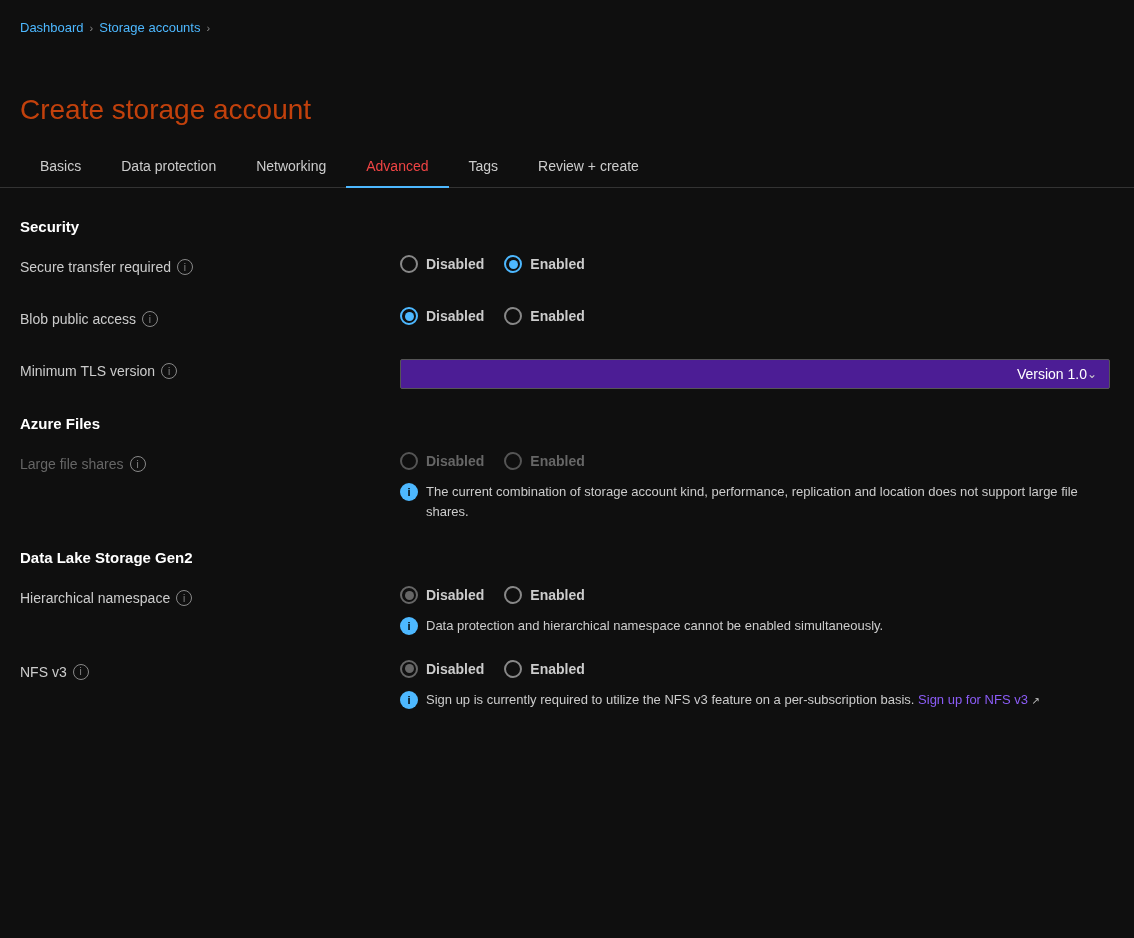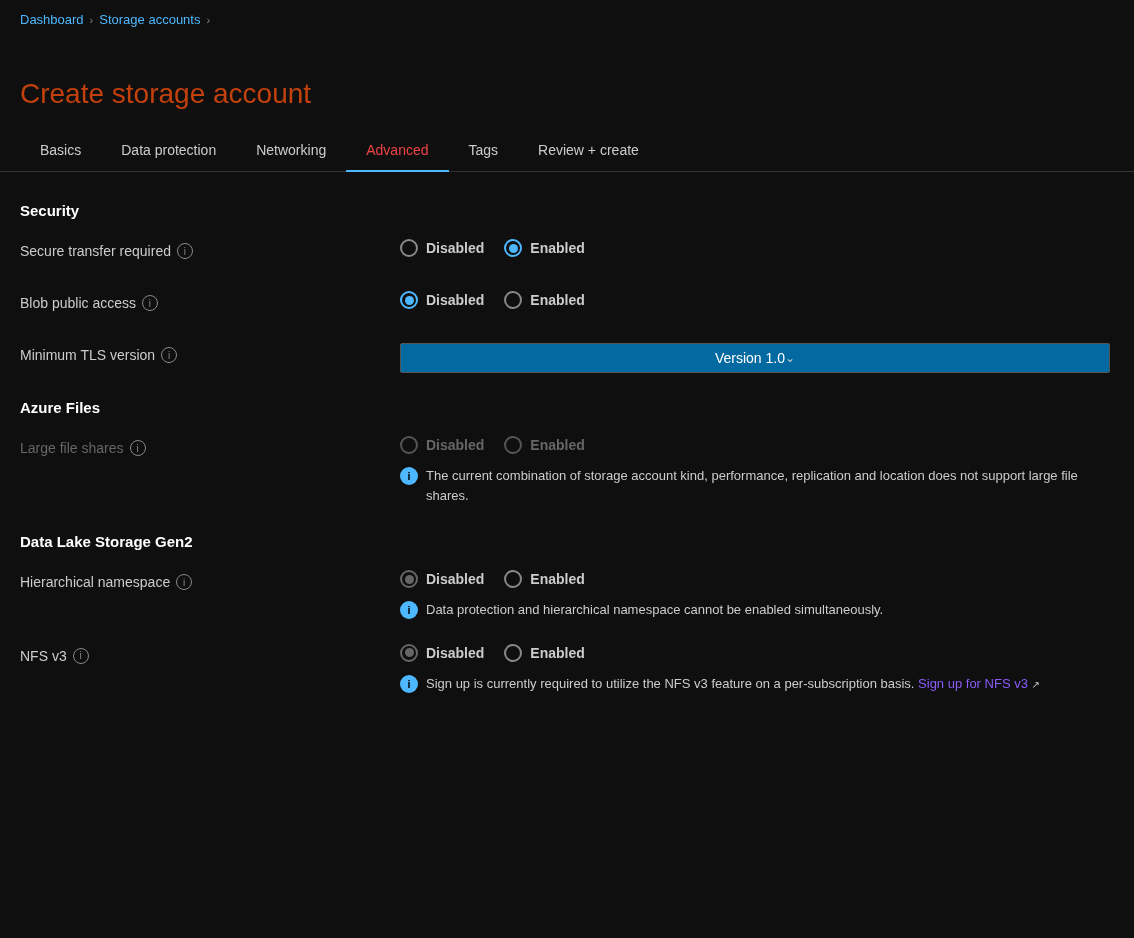--- a/index.html
+++ b/index.html
@@ -8,21 +8,21 @@
       color: #ffffff;
       font-family: 'Segoe UI', Arial, sans-serif;
       font-size: 14px;
       min-height: 938px;
       width: 1134px;
     }
 
     .breadcrumb {
       display: flex;
       align-items: center;
-      padding: 12px 20px;
+      padding: 20px 20px;
       font-size: 13px;
       gap: 6px;
     }
     .breadcrumb-link {
       color: #4db8ff;
       cursor: pointer;
     }
     .breadcrumb-separator {
       color: #888;
       font-size: 11px;
@@ -154,27 +154,27 @@
       font-size: 14px;
       font-weight: bold;
     }
     .radio-text.disabled {
       color: #666;
     }
 
     .select-control {
       display: flex;
       align-items: center;
-      background: #0369a1;
+      background: #4c1d95;
       border: 1px solid #555;
       border-radius: 2px;
       padding: 6px 12px;
       width: 710px;
       cursor: pointer;
-      justify-content: center;
+      justify-content: flex-end;
     }
     .select-value {
       color: #ffffff;
       font-size: 14px;
     }
     .chevron-icon {
       color: #cccccc;
       font-size: 12px;
     }
 

